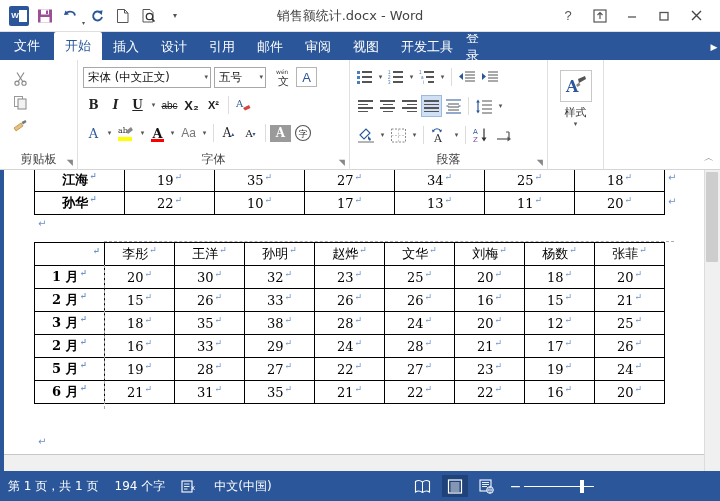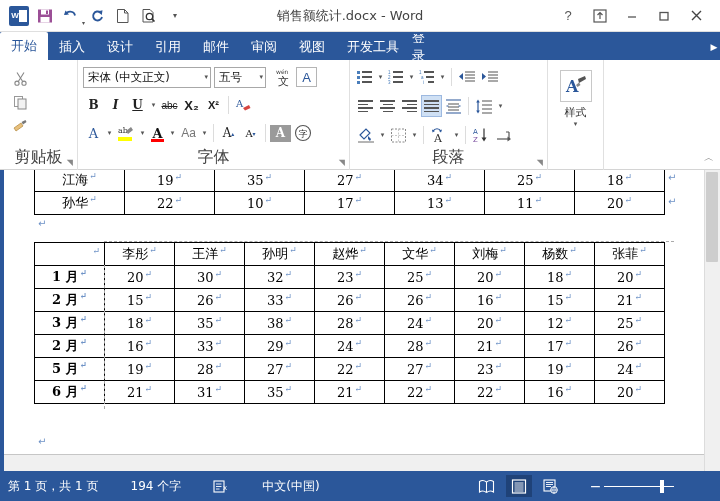--- a/index.html
+++ b/index.html
@@ -64,21 +64,21 @@
 
   
   .ribbon {
     position: absolute; top: 60px; left: 0; width: 720px; height: 110px;
     background: #ffffff; border-bottom: 1px solid #d4d4d4;
     display: flex;
   }
   .rgroup { position: relative; height: 110px; border-right: 1px solid #e0e0e0; }
   .rgroup-label {
     position: absolute; bottom: 2px; left: 0; width: 100%;
-    text-align: center; font-size: 16px; color: #444;
+    text-align: center; font-size: 12px; color: #444;
     font-family: "DejaVu Sans", sans-serif;
   }
   .rgroup-dlg {
     position: absolute; bottom: 3px; right: 4px; font-size: 8px; color: #888;
   }
   .rbody { padding: 4px 5px 0 5px; height: 92px; }
 
   
   .g-clip { width: 78px; }
   .clip-flex { display: flex; height: 86px; }
@@ -158,36 +158,36 @@
   .page-edge { position:absolute; left:4px; top:284px; width:700px; height:17px; background:#f0f0f0; border-top:1px solid #c6c6c6;}
   .vscroll { position:absolute; right:0; top:0; width:16px; height:301px; background:#f0f0f0; border-left:1px solid #dcdcdc;}
   .vthumb { position:absolute; right:2px; top:2px; width:12px; height:90px; background:#cdcdcd; border-radius:1px;}
 
   table.wtab { border-collapse: collapse; position:absolute; }
   table.wtab td {
     border: 1px solid #000; font-family: "DejaVu Serif", "Liberation Serif", serif;
     font-size: 13px; color: #000; text-align:center; height: 23px; position: relative;
     padding: 0 4px;
   }
-  table.wtab td.nm { font-weight: normal; }
+  table.wtab td.nm { font-weight: bold; }
   table.wtab td.mon { font-weight: bold; }
   .pilcrow { font-size:9px; color:#6f93c7; vertical-align: super; margin-left:1px; }
   .cell-in { display:inline-block; }
   .eol {
     position:absolute; font-size:10px; color:#6f93c7;
     font-family:"DejaVu Sans", sans-serif;
   }
   .sel-dash-top { position:absolute; border-top: 1px dashed #aaa; }
   .sel-dash-left { position:absolute; border-left: 1px dashed #aaa; }
 
   
   .statusbar {
     position:absolute; bottom:0; left:0; width:720px; height:30px;
     background:#2b579a; display:flex; align-items:center; color:#fff;
-    font-size:12px; font-family:"DejaVu Sans", sans-serif;gap:16px;
+    font-size:12px; font-family:"DejaVu Sans", sans-serif;
   }
   .sb-item { padding: 0 8px; display:flex; align-items:center; gap:4px; }
   .sb-views { margin-left: 130px; display:flex; align-items:center; gap:6px;}
   .sb-view { width:26px; height:22px; display:flex; align-items:center; justify-content:center;}
   .sb-view.active { background:#1f4278; }
   .sb-zoom { display:flex; align-items:center; gap:3px; margin-left:10px;}
   .zline { width:70px; height:1px; background:#fff; position:relative;}
   .zthumb { position:absolute; left:56px; top:-6px; width:4px; height:13px; background:#fff;}
 
   
@@ -280,20 +280,21 @@
       </div>
       <div class="win-btn">
         <svg width="13" height="13" viewBox="0 0 13 13">
             <path d="M2 2 L11 11 M11 2 L2 11" stroke="#444" stroke-width="1.4"></path>
           </svg>
       </div>
     </div>
   </div>
 
   <div class="tabbar">
+    <div class="tab-file">文件</div>
     <div class="tab active">开始</div>
     <div class="tab">插入</div>
     <div class="tab">设计</div>
     <div class="tab">引用</div>
     <div class="tab">邮件</div>
     <div class="tab">审阅</div>
     <div class="tab">视图</div>
     <div class="tab">开发工具</div>
     <div class="tab" style="overflow:hidden;max-width:28px;padding:0 2px">登录</div>
     <div class="tab-overflow">▶</div>

